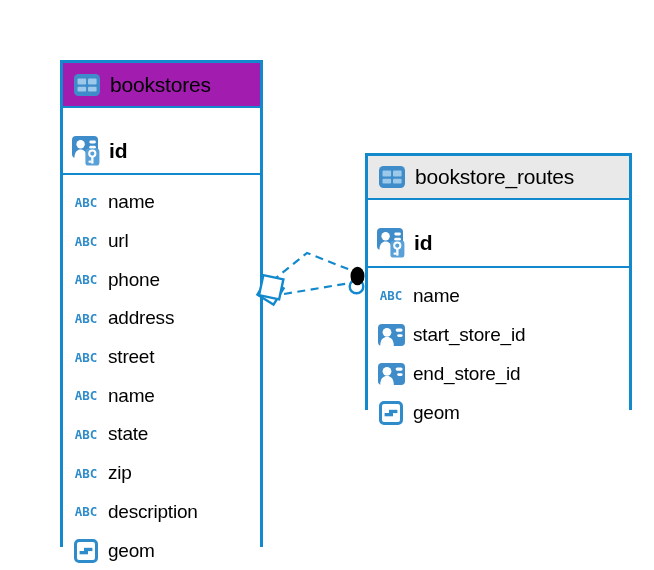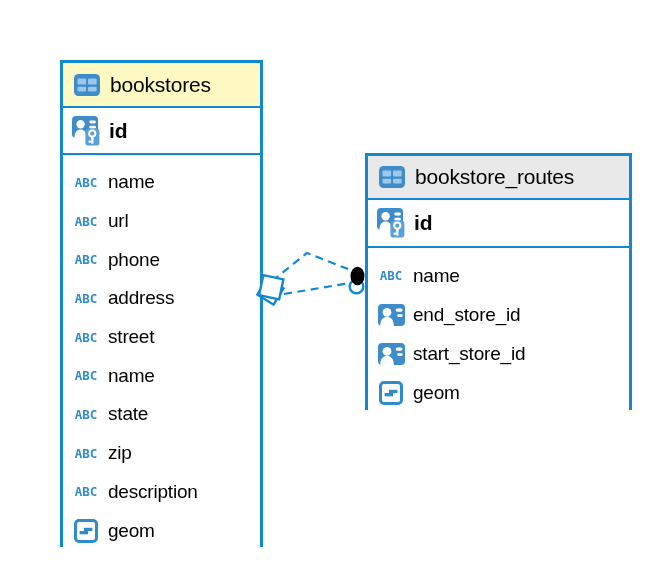--- a/index.html
+++ b/index.html
@@ -15,30 +15,31 @@
     position:absolute;box-sizing:border-box;background:#ffffff;
     border:3px solid #1389CD;display:flex;flex-direction:column;
   }
   .t-bookstores{left:60px;top:60px;width:203px;height:487px;}
   .t-routes{left:365px;top:153px;width:267px;height:257px;}
 
   .hdr{
     display:flex;align-items:center;gap:7px;padding-left:8px;
     flex:0 0 43px;
   }
-  .hdr-orange{background:#fef9c3;}
+  .hdr-orange{background:#a21caf;}
   .hdr-gray{background:#E9E9E9;}
   .t-routes .hdr{flex-basis:42px;}
   .hdr-txt{font-size:21px;color:#000;white-space:nowrap;letter-spacing:-0.2px;}
 
   .sep{flex:0 0 2px;background:#1389CD;}
 
   .idrow{
     display:flex;align-items:center;gap:7px;padding-left:7px;flex:0 0 45px;
     background:#fff;
+    margin-top:20px;
   }
   .t-routes .idrow{flex-basis:46px;}
 
   .rows{display:flex;flex-direction:column;padding-top:8px;}
   .crow{
     display:flex;align-items:center;gap:6px;padding-left:7px;
     flex:0 0 38.7px;background:#fff;
   }
   .t-routes .crow{flex:0 0 39px;}
 
@@ -206,29 +207,29 @@
             <span class="i-abc">ABC</span>
           </span>
         <span class="cname">name</span>
       </div>
       <div class="crow">
         <span class="iconw">
           <svg width="27" height="22">
               <use href="#sym-fk"></use>
             </svg>
         </span>
-        <span class="cname">end_store_id</span>
+        <span class="cname">start_store_id</span>
       </div>
       <div class="crow">
         <span class="iconw">
           <svg width="27" height="22">
               <use href="#sym-fk"></use>
             </svg>
         </span>
-        <span class="cname">start_store_id</span>
+        <span class="cname">end_store_id</span>
       </div>
       <div class="crow">
         <span class="iconw">
           <svg width="24" height="24">
               <use href="#sym-geo"></use>
             </svg>
         </span>
         <span class="cname">geom</span>
       </div>
     </div>

